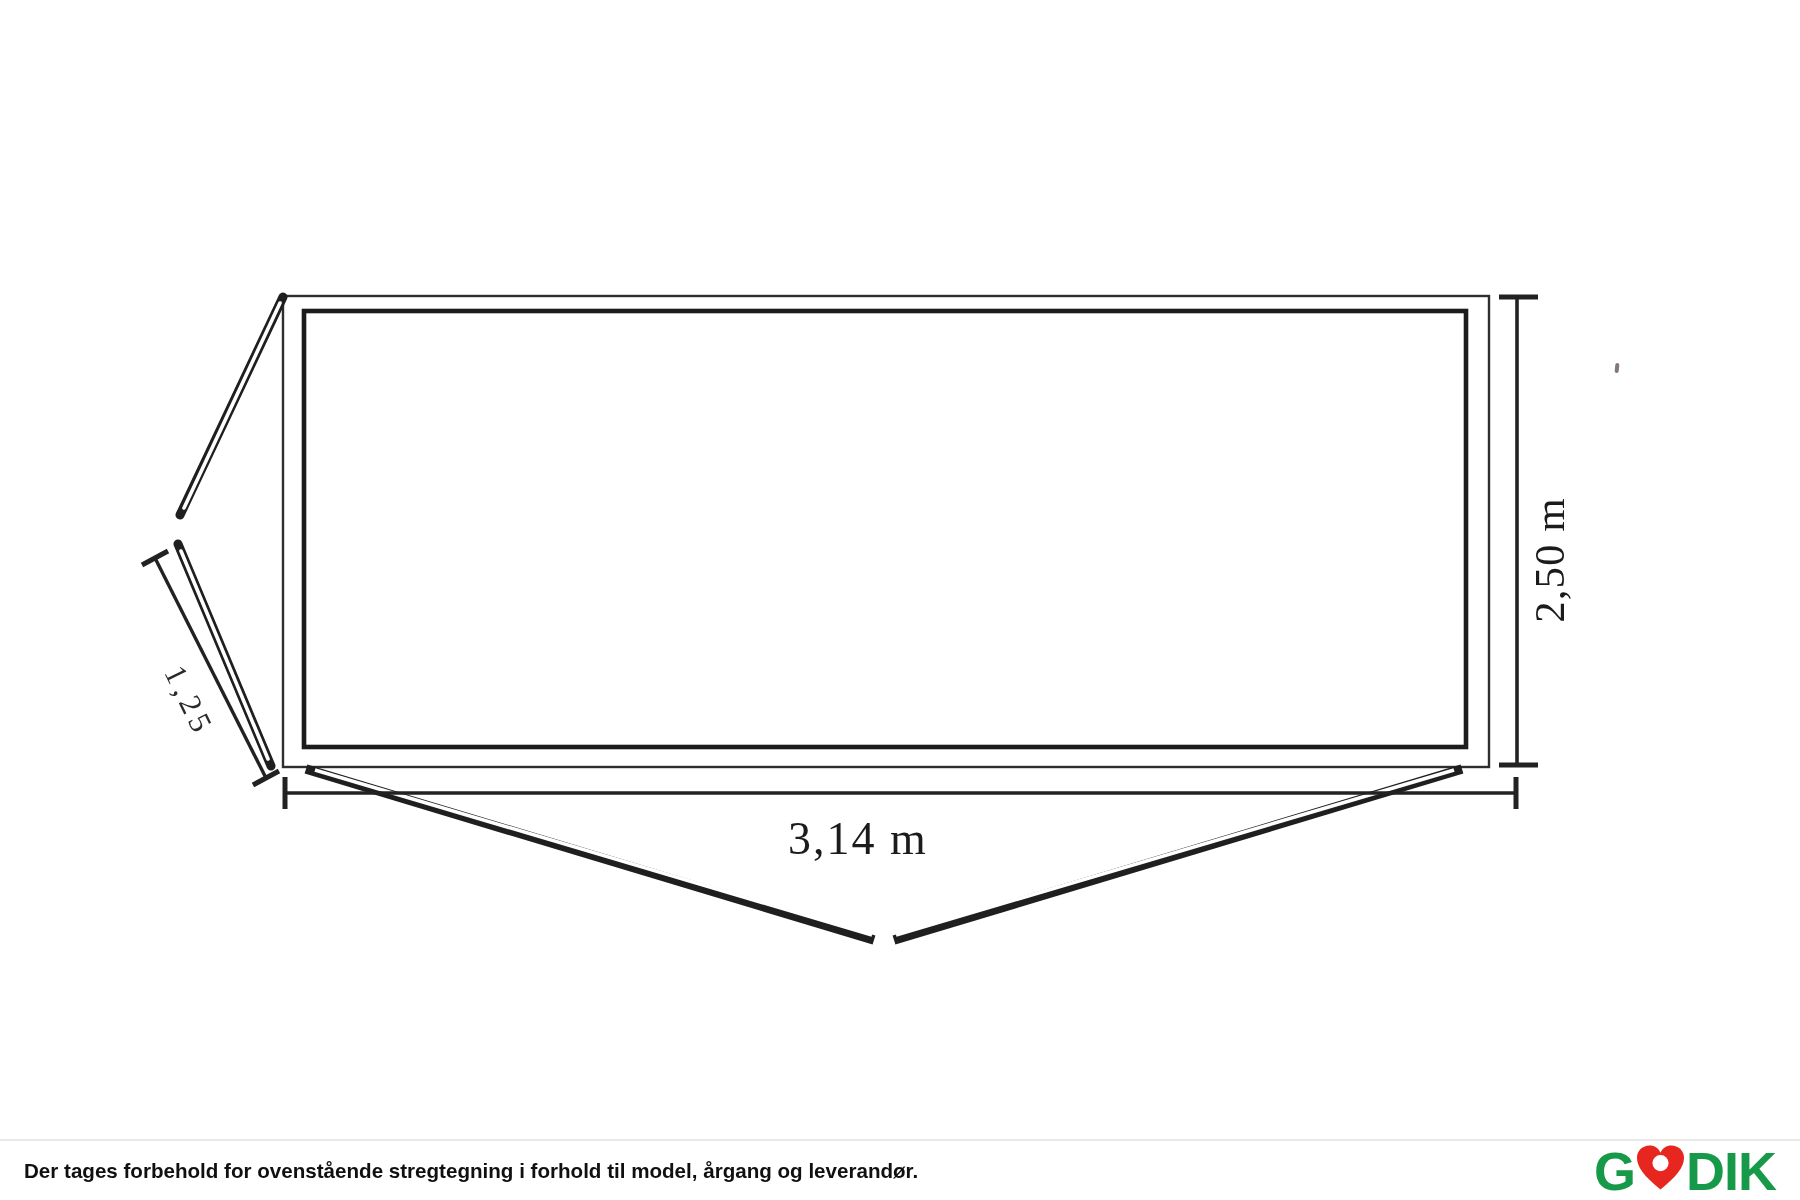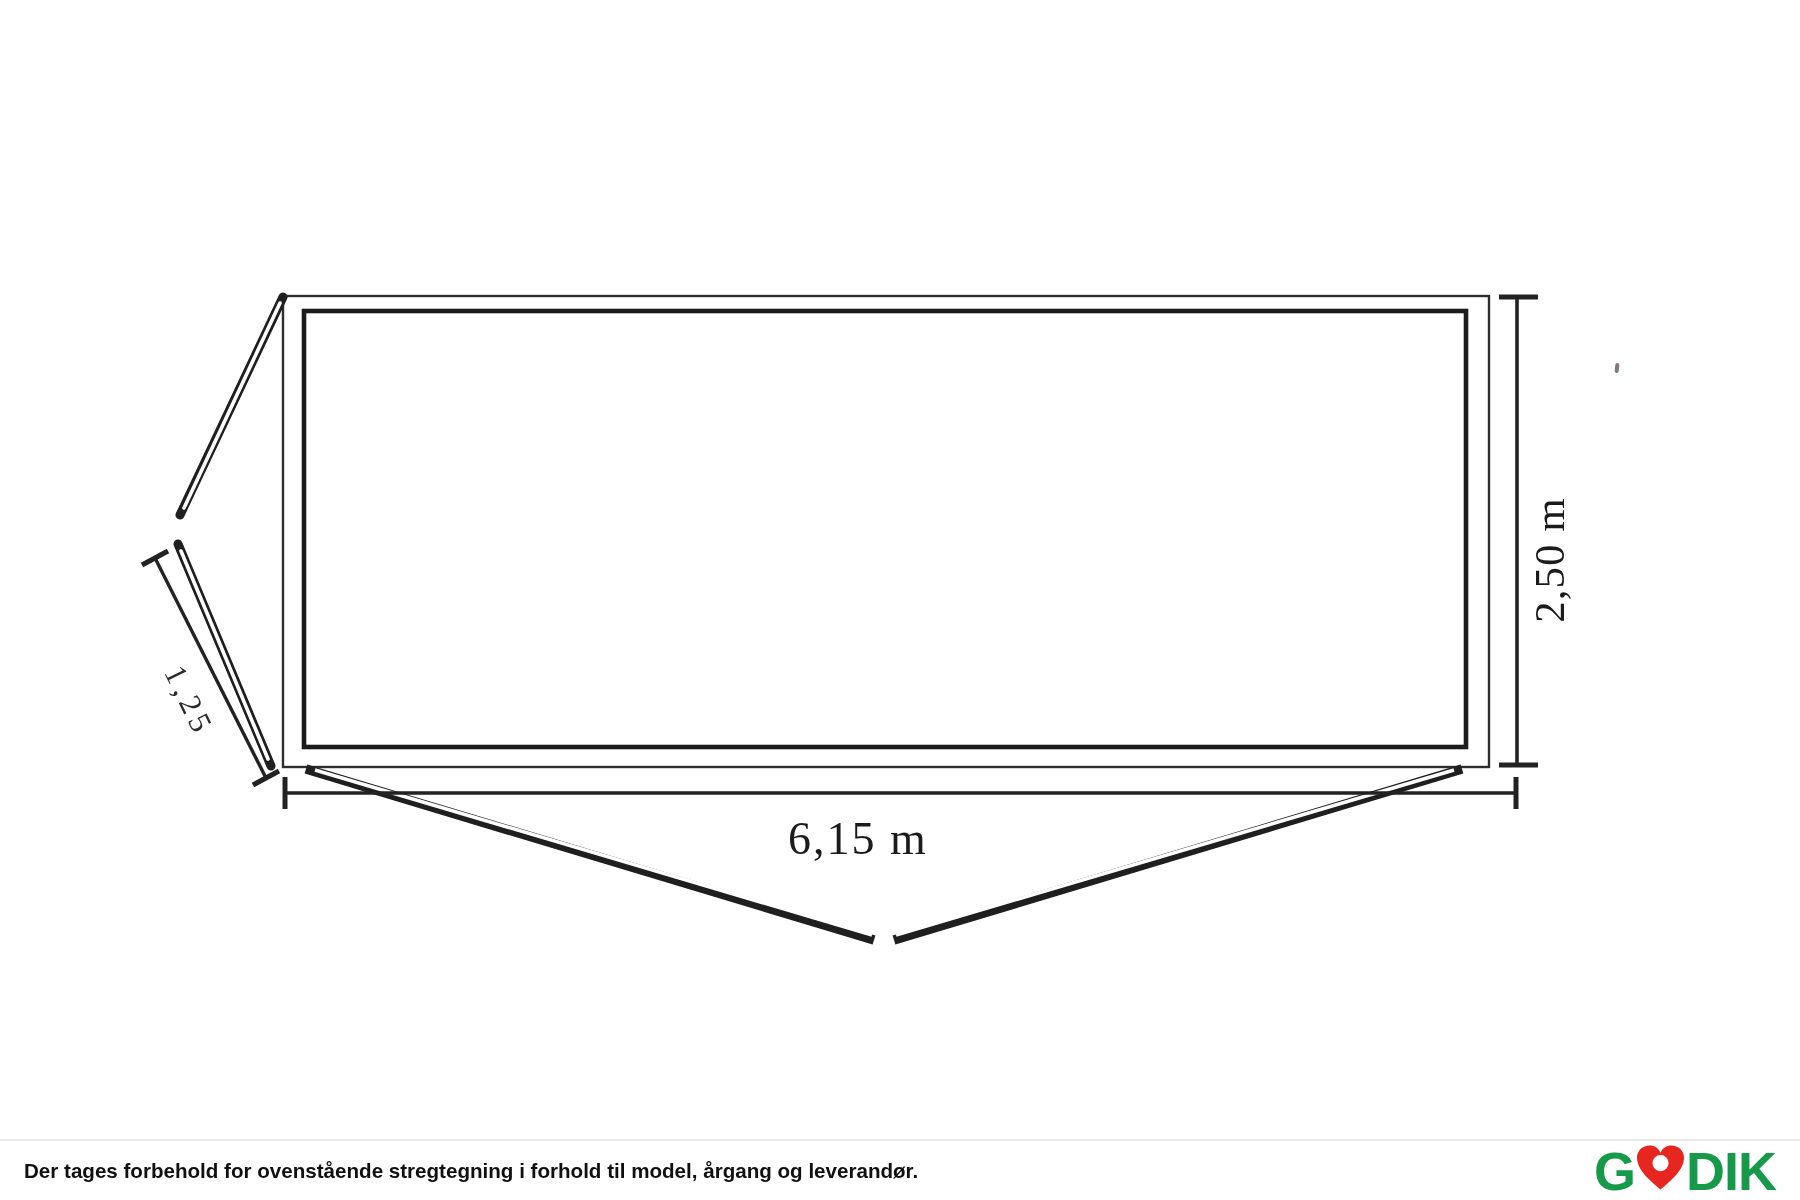--- a/index.html
+++ b/index.html
@@ -74,21 +74,21 @@
       <line x1="1516" y1="777" x2="1516" y2="809" stroke-width="5"></line>
     </g>
 
     <g stroke="#222222">
       <line x1="155" y1="558" x2="266" y2="778" stroke-width="3.4"></line>
       <line x1="142" y1="565" x2="168" y2="551" stroke-width="5"></line>
       <line x1="253" y1="785" x2="279" y2="771" stroke-width="5"></line>
     </g>
   </svg>
 
-  <div class="dim-label dim-width">6,15 m</div>
+  <div class="dim-label dim-width">3,14 m</div>
   <div class="dim-label dim-height">2,50 m</div>
   <div class="dim-label dim-side">1,25</div>
 
   <div class="stray-mark"></div>
 
   <div class="footer">
     <div class="disclaimer">Der tages forbehold for ovenstående stregtegning i forhold til model, årgang og leverandør.</div>
     <div class="logo">
       <span>G</span>
       <svg class="heart" viewBox="0 0 100 96">

